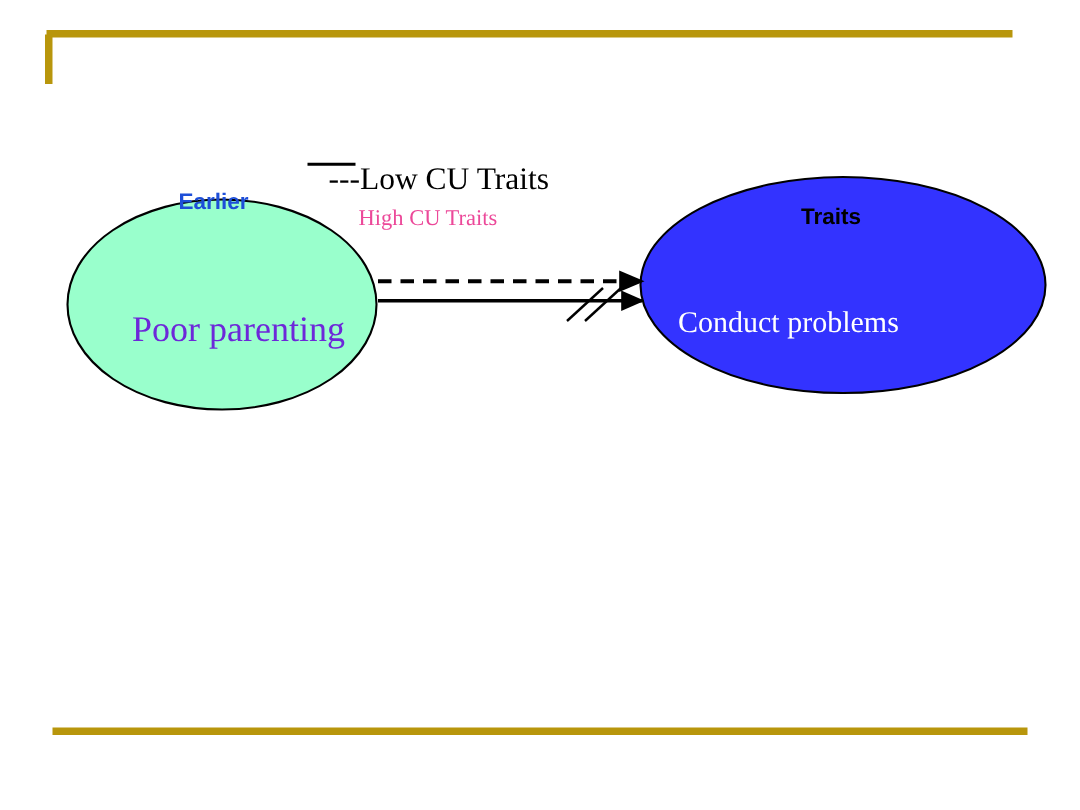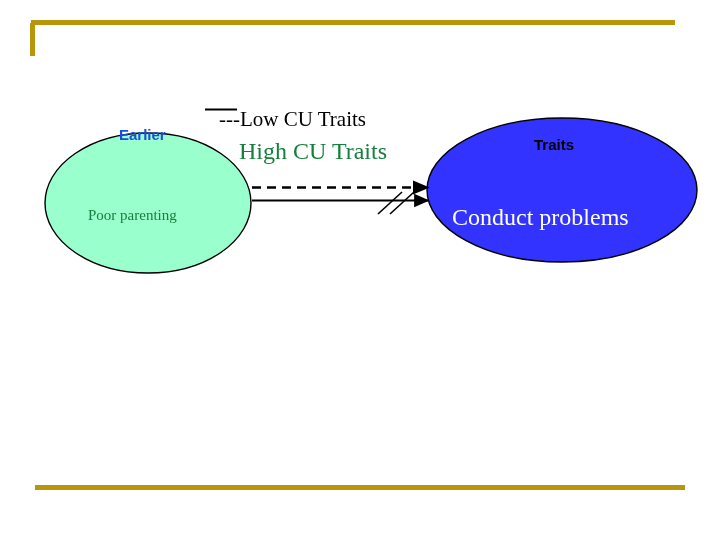--- a/index.html
+++ b/index.html
@@ -55,35 +55,35 @@
   
   #legend-low {
     left: 219px;
     top: 68px;
     font-size: 21px;
     color: #000000;
   }
   #legend-high {
     left: 239px;
     top: 98px;
-    font-size: 24px;
-    color: #15803d;
+    font-size: 15px;
+    color: #ec4899;
     font-family: Liberation Serif, serif;
   }
   
   #label-poor-parenting {
     left: 88px;
     top: 167px;
-    font-size: 15px;
-    color: #15803d;
+    font-size: 24px;
+    color: #6d28d9;
   }
   #label-conduct-problems {
     left: 452px;
     top: 164px;
-    font-size: 24px;
+    font-size: 20px;
     color: #ffffff;
   }
 </style>
 </head>
 <body>
 
 <div id="slide">
 
   <svg class="layer" viewBox="0 0 720 540" xmlns="http://www.w3.org/2000/svg">
 

